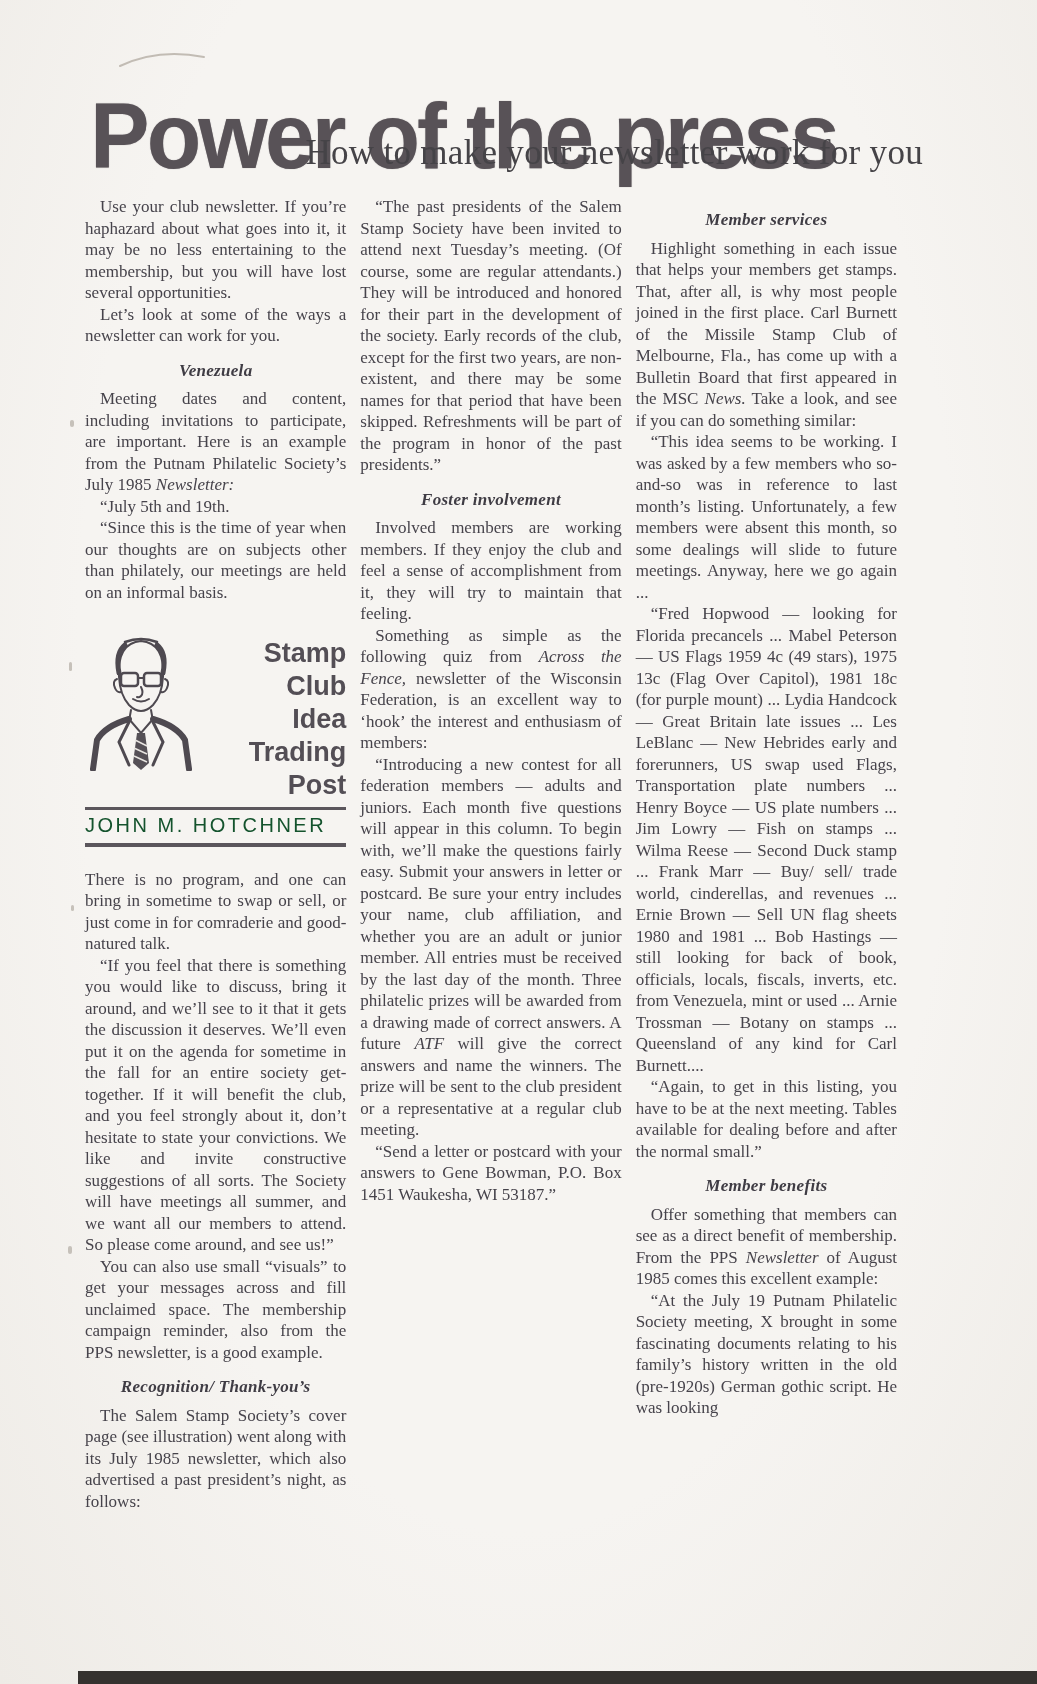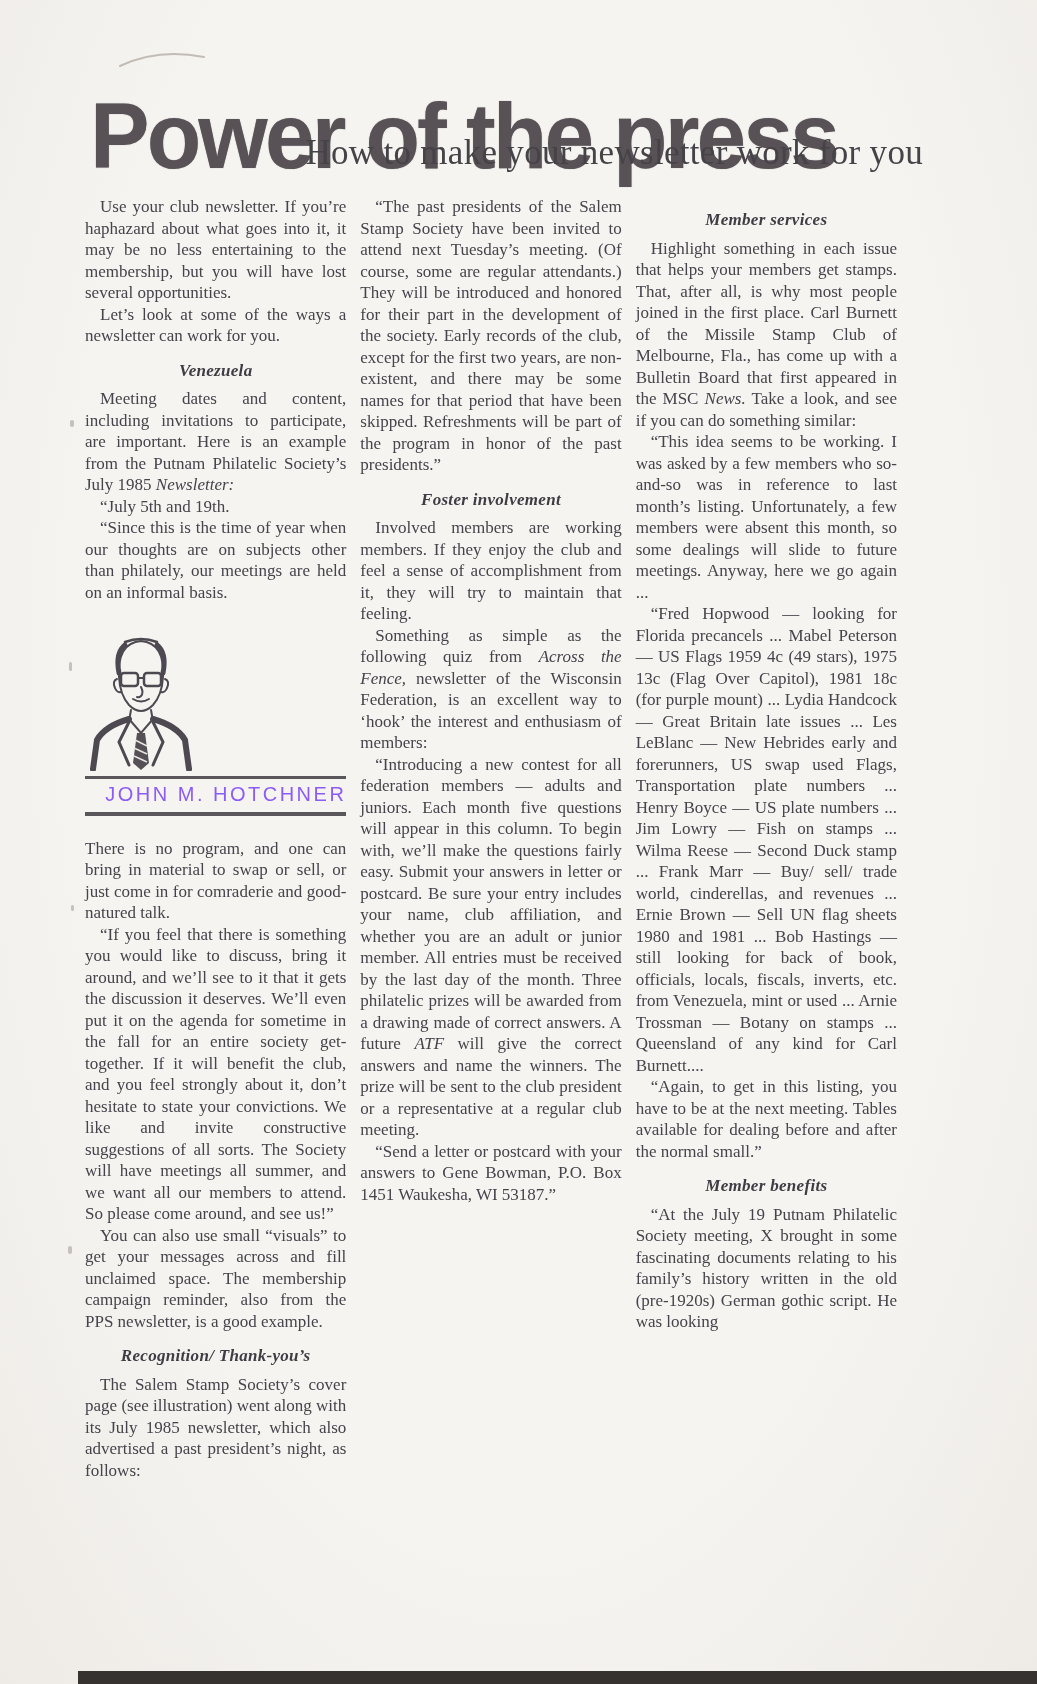--- a/index.html
+++ b/index.html
@@ -43,23 +43,23 @@
   .byline-top { display:flex; align-items:flex-start; }
   .portrait { width:112px; height:142px; flex:none; }
   .byline-title {
     flex:1; text-align:right; padding-top:8px;
     font-family:"Liberation Sans", sans-serif;
     font-weight:bold; font-size:27px; line-height:33px; color:#534e55;
   }
   .byline-name {
     margin-top:5px;
     border-top:3px solid #5b565c; border-bottom:4px solid #5b565c;
-    padding:5px 0 6px; text-align:right;
+    padding:5px 0 6px; text-align:left;
     font-family:"Liberation Sans", sans-serif;
-    font-size:20px; letter-spacing:2.5px; color:#8b5cf6;
+    font-size:20px; letter-spacing:2.5px; color:#14532d;
   }
   .bottom-bar { position:absolute; left:78px; right:0; bottom:0; height:13px; background:#35322f; }
   .pen-mark { position:absolute; left:116px; top:44px; }
   .speck { position:absolute; background:#c6c1ba; border-radius:2px; }
   .s1 { left:70px; top:420px; width:4px; height:7px; }
   .s2 { left:69px; top:662px; width:3px; height:9px; }
   .s3 { left:71px; top:905px; width:3px; height:6px; }
   .s4 { left:68px; top:1246px; width:4px; height:8px; }
 </style>
 </head>
@@ -107,26 +107,27 @@
             <path d="M46 81 L44 92 M66 81 L68 92"></path>
             <path d="M44 90 Q20 97 12 111 L8 140" stroke-width="6"></path>
             <path d="M68 90 Q92 97 100 111 L104 140" stroke-width="6"></path>
             <path d="M44 90 L56 104 L68 90"></path>
             <path d="M44 93 L34 113 L44 136" stroke-width="3"></path>
             <path d="M68 93 L78 113 L68 136" stroke-width="3"></path>
           </g>
           <path d="M52 104 L60 104 L64 134 L56 141 L48 134 Z" fill="#555056"></path>
           <path d="M50 111 l12 6 M49 119 l13 6 M49 127 l13 6" stroke="#e8e5e1" stroke-width="1.5"></path>
         </svg>
+        <div class="byline-title">Stamp Club<br>Idea<br>Trading<br>Post</div>
       </div>
       <div class="byline-name">JOHN M. HOTCHNER</div>
     </div>
 
     <div>
-        <p class="para flush">There is no program, and one can bring in material to swap or sell, or just come in for comraderie and good-natured talk.</p>
+        <p class="para flush">There is no program, and one can bring in sometime to swap or sell, or just come in for comraderie and good-natured talk.</p>
         <p class="para">“If you feel that there is something you would like to discuss, bring it around, and we’ll see to it that it gets the discussion it deserves. We’ll even put it on the agenda for sometime in the fall for an entire society get-together. If it will benefit the club, and you feel strongly about it, don’t hesitate to state your convictions. We like and invite constructive suggestions of all sorts. The Society will have meetings all summer, and we want all our members to attend. So please come around, and see us!”</p>
         <p class="para">You can also use small “visuals” to get your messages across and fill unclaimed space. The membership campaign reminder, also from the PPS newsletter, is a good example.</p>
         <h3 class="sec-head">Recognition/ Thank-you’s</h3>
         <p class="para">The Salem Stamp Society’s cover page (see illustration) went along with its July 1985 newsletter, which also advertised a past president’s night, as follows:</p>
       </div>
   </div>
 
   <div class="col">
       <p class="para">“The past presidents of the Salem Stamp Society have been invited to attend next Tuesday’s meeting. (Of course, some are regular attendants.) They will be introduced and honored for their part in the development of the society. Early records of the club, except for the first two years, are non-existent, and there may be some names for that period that have been skipped. Refreshments will be part of the program in honor of the past presidents.”</p>
       <h3 class="sec-head">Foster involvement</h3>
@@ -136,17 +137,18 @@
       <p class="para">“Send a letter or postcard with your answers to Gene Bowman, P.O. Box 1451 Waukesha, WI 53187.”</p>
     </div>
 
   <div class="col">
       <h3 class="sec-head">Member services</h3>
       <p class="para">Highlight something in each issue that helps your members get stamps. That, after all, is why most people joined in the first place. Carl Burnett of the Missile Stamp Club of Melbourne, Fla., has come up with a Bulletin Board that first appeared in the MSC <i>News.</i> Take a look, and see if you can do something similar:</p>
       <p class="para">“This idea seems to be working. I was asked by a few members who so-and-so was in reference to last month’s listing. Unfortunately, a few members were absent this month, so some dealings will slide to future meetings. Anyway, here we go again ...</p>
       <p class="para">“Fred Hopwood — looking for Florida precancels ... Mabel Peterson — US Flags 1959 4c (49 stars), 1975 13c (Flag Over Capitol), 1981 18c (for purple mount) ... Lydia Handcock — Great Britain late issues ... Les LeBlanc — New Hebrides early and forerunners, US swap used Flags, Transportation plate numbers ... Henry Boyce — US plate numbers ... Jim Lowry — Fish on stamps ... Wilma Reese — Second Duck stamp ... Frank Marr — Buy/ sell/ trade world, cinderellas, and revenues ... Ernie Brown — Sell UN flag sheets 1980 and 1981 ... Bob Hastings — still looking for back of book, officials, locals, fiscals, inverts, etc. from Venezuela, mint or used ... Arnie Trossman — Botany on stamps ... Queensland of any kind for Carl Burnett....</p>
       <p class="para">“Again, to get in this listing, you have to be at the next meeting. Tables available for dealing before and after the normal small.”</p>
       <h3 class="sec-head">Member benefits</h3>
+      <p class="para">Offer something that members can see as a direct benefit of membership. From the PPS <i>Newsletter</i> of August 1985 comes this excellent example:</p>
       <p class="para">“At the July 19 Putnam Philatelic Society meeting, X brought in some fascinating documents relating to his family’s history written in the old (pre-1920s) German gothic script. He was looking</p>
     </div>
 </div>
 
 <div class="bottom-bar"></div>
 
 </body></html>

